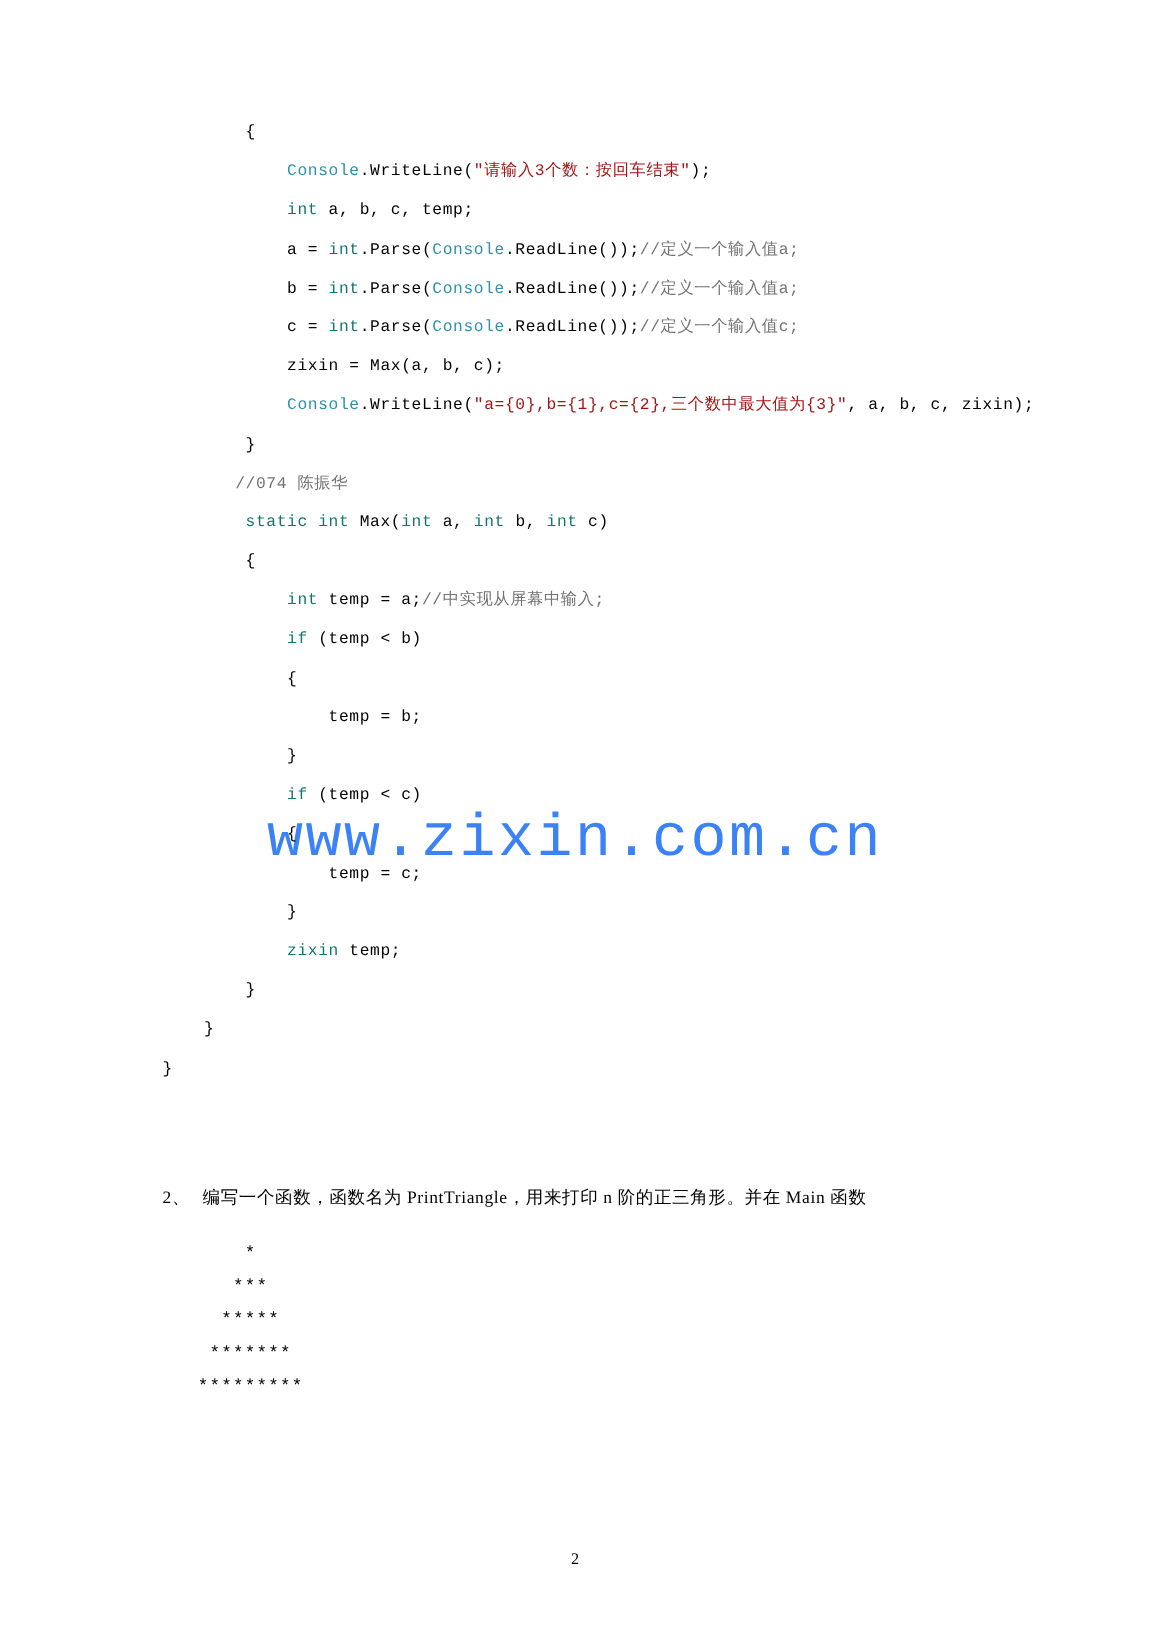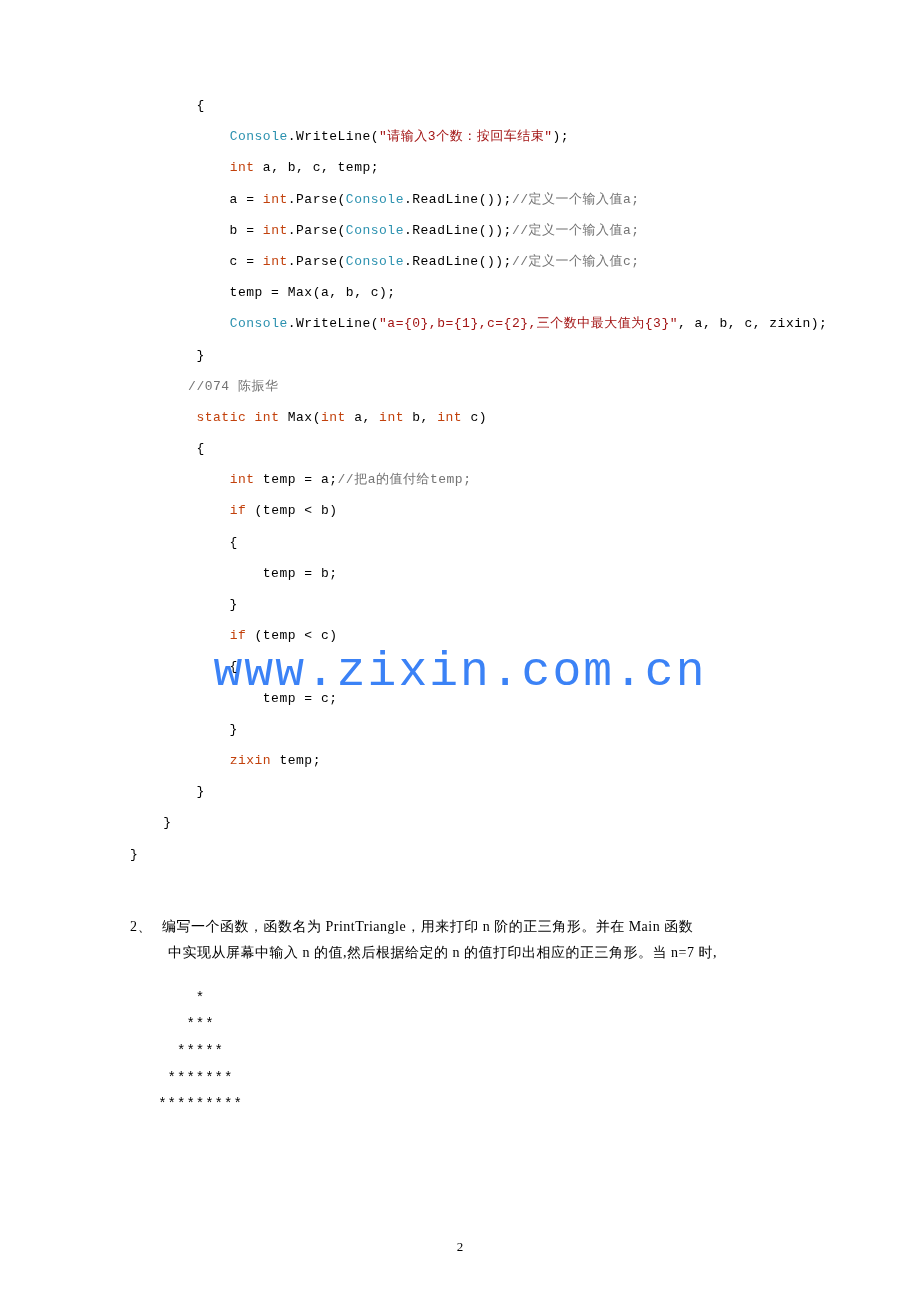--- a/index.html
+++ b/index.html
@@ -16,21 +16,21 @@
       line-height: 2.4;
       padding: 90px 130px 40px 130px;
       position: relative;
     }
     .code-block {
       white-space: pre;
       font-family: "Courier New", Consolas, monospace;
       font-size: 13px;
       letter-spacing: 0.5px;
     }
-    .kw { color: #c2410c; }
+    .kw { color: #0f766e; }
     .cls { color: #2b91af; }
     .str { color: #a31515; }
     .cmt { color: #737373; }
     .txt { color: #000000; }
     .watermark {
       position: absolute;
       top: 615px;
       left: 50%;
       transform: translateX(-50%);
       font-size: 48px;
@@ -42,21 +42,21 @@
       white-space: nowrap;
     }
     .content {
       position: relative;
       z-index: 1;
     }
     .question {
       font-family: "SimSun", serif;
       font-size: 14px;
       line-height: 1.9;
-      margin-top: 44px;
+      margin-top: 76px;
       letter-spacing: 0.5px;
     }
     .question-label {
       display: inline-block;
       width: 32px;
     }
     .question-body {
       padding-left: 38px;
     }
     .triangle {
@@ -82,43 +82,42 @@
 <div class="watermark">www.zixin.com.cn</div>
 
 <div class="content">
 
 <div class="code-block"><span class="txt">        {</span>
 <span class="txt">            </span><span class="cls">Console</span><span class="txt">.WriteLine(</span><span class="str">"请输入3个数：按回车结束"</span><span class="txt">);</span>
 <span class="txt">            </span><span class="kw">int</span><span class="txt"> a, b, c, temp;</span>
 <span class="txt">            a = </span><span class="kw">int</span><span class="txt">.Parse(</span><span class="cls">Console</span><span class="txt">.ReadLine());</span><span class="cmt">//定义一个输入值a;</span>
 <span class="txt">            b = </span><span class="kw">int</span><span class="txt">.Parse(</span><span class="cls">Console</span><span class="txt">.ReadLine());</span><span class="cmt">//定义一个输入值a;</span>
 <span class="txt">            c = </span><span class="kw">int</span><span class="txt">.Parse(</span><span class="cls">Console</span><span class="txt">.ReadLine());</span><span class="cmt">//定义一个输入值c;</span>
-<span class="txt">            temp = Max(a, b, c);</span>
+<span class="txt">            zixin = Max(a, b, c);</span>
 <span class="txt">            </span><span class="cls">Console</span><span class="txt">.WriteLine(</span><span class="str">"a={0},b={1},c={2},三个数中最大值为{3}"</span><span class="txt">, a, b, c, zixin);</span>
 <span class="txt">        }</span>
 <span class="txt">       </span><span class="cmt">//074 陈振华</span>
 <span class="txt">        </span><span class="kw">static</span><span class="txt"> </span><span class="kw">int</span><span class="txt"> Max(</span><span class="kw">int</span><span class="txt"> a, </span><span class="kw">int</span><span class="txt"> b, </span><span class="kw">int</span><span class="txt"> c)</span>
 <span class="txt">        {</span>
-<span class="txt">            </span><span class="kw">int</span><span class="txt"> temp = a;</span><span class="cmt">//把a的值付给temp;</span>
+<span class="txt">            </span><span class="kw">int</span><span class="txt"> temp = a;</span><span class="cmt">//中实现从屏幕中输入;</span>
 <span class="txt">            </span><span class="kw">if</span><span class="txt"> (temp &lt; b)</span>
 <span class="txt">            {</span>
 <span class="txt">                temp = b;</span>
 <span class="txt">            }</span>
 <span class="txt">            </span><span class="kw">if</span><span class="txt"> (temp &lt; c)</span>
 <span class="txt">            {</span>
 <span class="txt">                temp = c;</span>
 <span class="txt">            }</span>
 <span class="txt">            </span><span class="kw">zixin</span><span class="txt"> temp;</span>
 <span class="txt">        }</span>
 <span class="txt">    }</span>
 <span class="txt">}</span></div>
 
 <div class="question">
 <span class="question-label">2、</span><span>编写一个函数，函数名为 PrintTriangle，用来打印 n 阶的正三角形。并在 Main 函数</span>
-<div class="question-body">中实现从屏幕中输入 n 的值,然后根据给定的 n 的值打印出相应的正三角形。当 n=7 时,</div>
 </div>
 
 <div class="triangle"><span>       *</span>
 <span>      ***</span>
 <span>     *****</span>
 <span>    *******</span>
 <span>   *********</span></div>
 
 </div>
 

